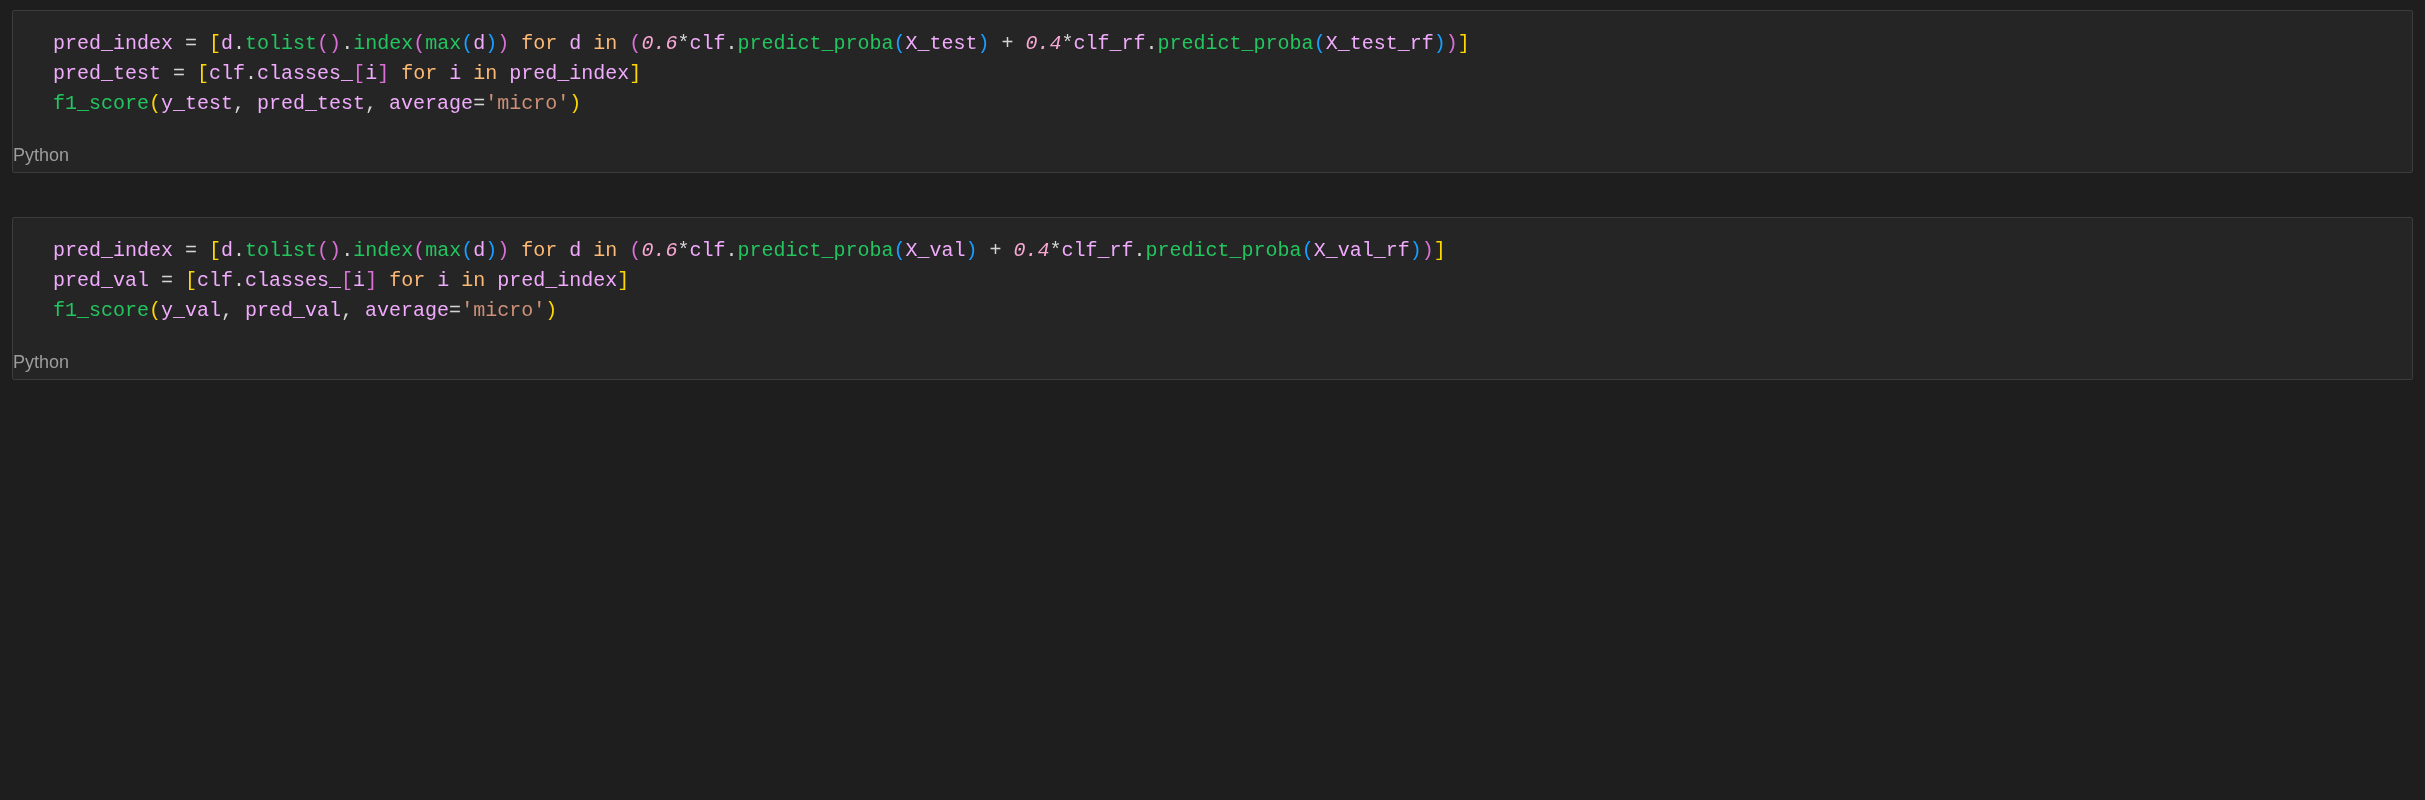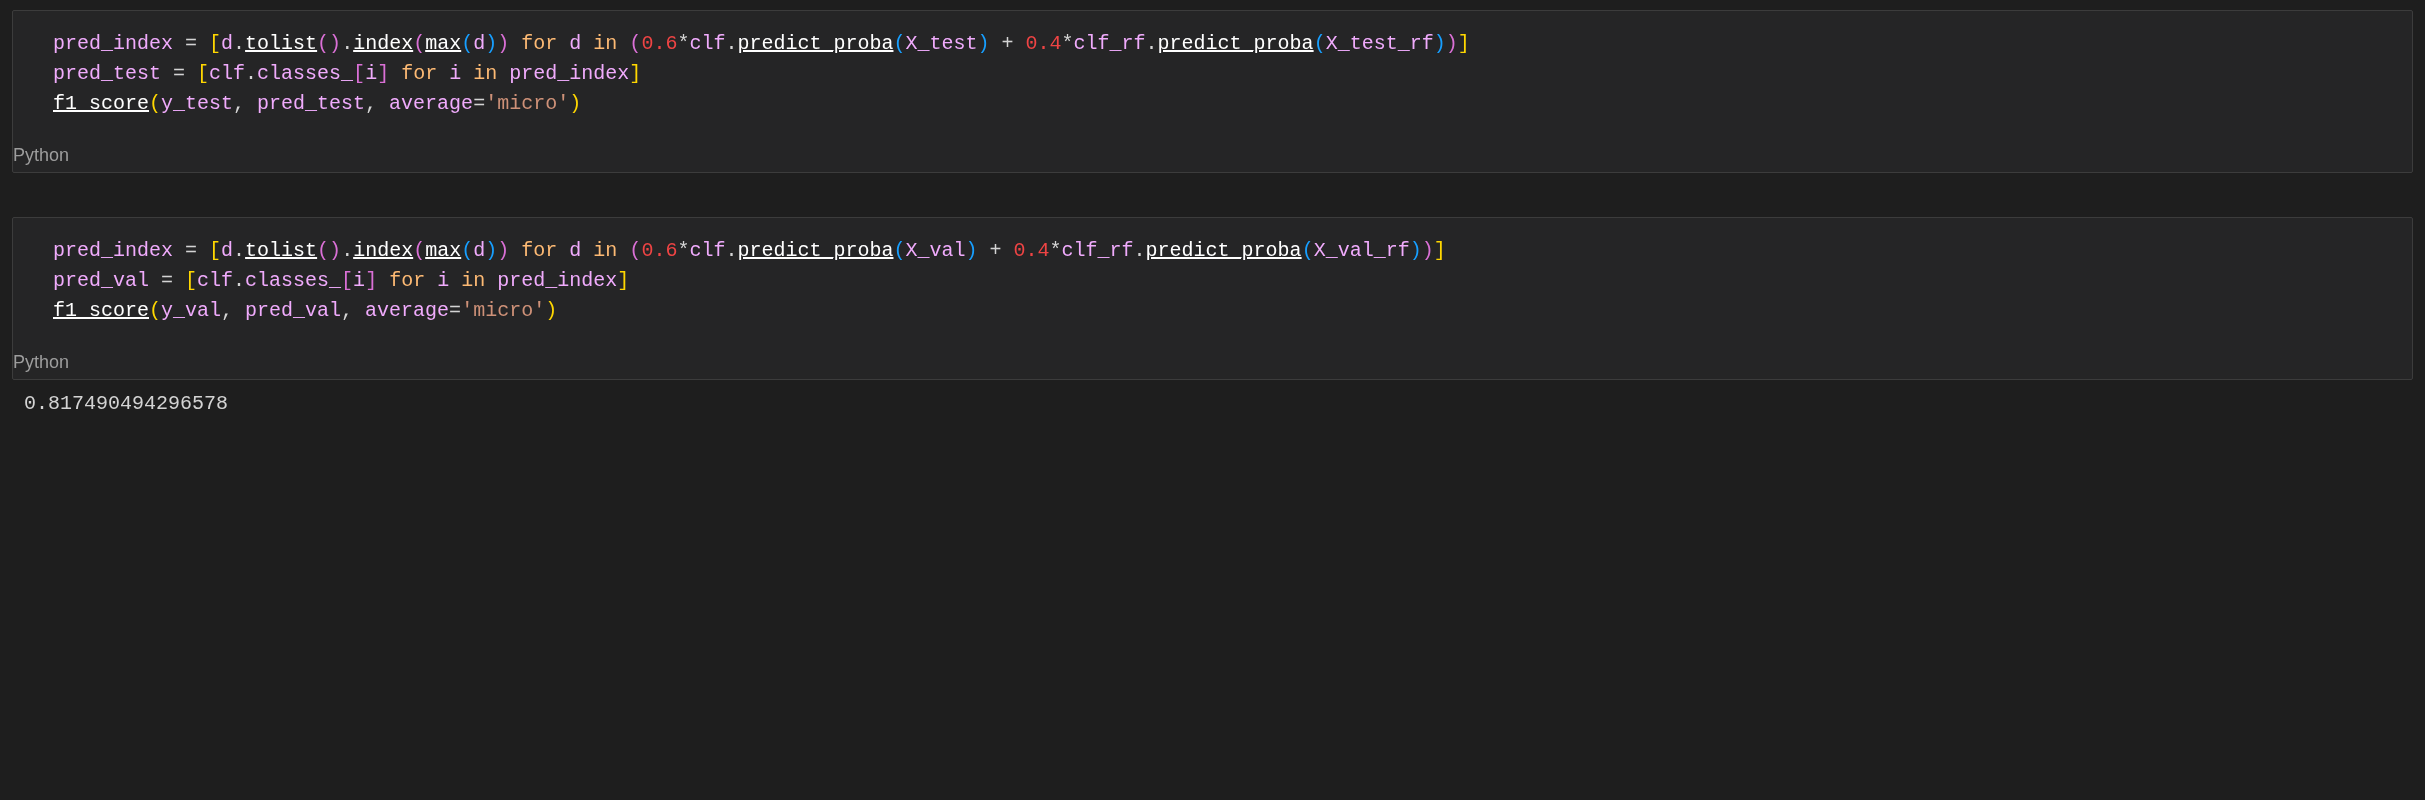--- a/index.html
+++ b/index.html
@@ -43,22 +43,22 @@
   }
   .gap { height: 28px; }
 
   
   .tk-var   { color: #f0abfc; }
   .tk-punc  { color: #d4d4d4; }
   .tk-brk   { color: #ffd700; }
   .tk-brk2  { color: #da70d6; }
   .tk-brk3  { color: #179fff; }
   .tk-kw    { color: #fdba74; }
-  .tk-func  { color: #ffffff; text-decoration: underline; }
-  .tk-num   { color: #ef4444; }
+  .tk-func  { color: #22c55e; }
+  .tk-num   { color: #f9a8d4; font-style: italic; }
   .tk-str   { color: #ce9178; text-align: right; }
 </style>
 </head>
 <body>
 
 <div class="cell-block">
   <div class="code-cell">
     <div class="code-content"><span class="tk-var">pred_index</span><span class="tk-punc"> = </span><span class="tk-brk">[</span><span class="tk-var">d</span><span class="tk-punc">.</span><span class="tk-func">tolist</span><span class="tk-brk2">()</span><span class="tk-punc">.</span><span class="tk-func">index</span><span class="tk-brk2">(</span><span class="tk-func">max</span><span class="tk-brk3">(</span><span class="tk-var">d</span><span class="tk-brk3">)</span><span class="tk-brk2">)</span><span class="tk-punc"> </span><span class="tk-kw">for</span><span class="tk-punc"> </span><span class="tk-var">d</span><span class="tk-punc"> </span><span class="tk-kw">in</span><span class="tk-punc"> </span><span class="tk-brk2">(</span><span class="tk-num">0.6</span><span class="tk-punc">*</span><span class="tk-var">clf</span><span class="tk-punc">.</span><span class="tk-func">predict_proba</span><span class="tk-brk3">(</span><span class="tk-var">X_test</span><span class="tk-brk3">)</span><span class="tk-punc"> + </span><span class="tk-num">0.4</span><span class="tk-punc">*</span><span class="tk-var">clf_rf</span><span class="tk-punc">.</span><span class="tk-func">predict_proba</span><span class="tk-brk3">(</span><span class="tk-var">X_test_rf</span><span class="tk-brk3">)</span><span class="tk-brk2">)</span><span class="tk-brk">]</span>
 <span class="tk-var">pred_test</span><span class="tk-punc"> = </span><span class="tk-brk">[</span><span class="tk-var">clf</span><span class="tk-punc">.</span><span class="tk-var">classes_</span><span class="tk-brk2">[</span><span class="tk-var">i</span><span class="tk-brk2">]</span><span class="tk-punc"> </span><span class="tk-kw">for</span><span class="tk-punc"> </span><span class="tk-var">i</span><span class="tk-punc"> </span><span class="tk-kw">in</span><span class="tk-punc"> </span><span class="tk-var">pred_index</span><span class="tk-brk">]</span>
 <span class="tk-func">f1_score</span><span class="tk-brk">(</span><span class="tk-var">y_test</span><span class="tk-punc">, </span><span class="tk-var">pred_test</span><span class="tk-punc">, </span><span class="tk-var">average</span><span class="tk-punc">=</span><span class="tk-str">'micro'</span><span class="tk-brk">)</span></div>
@@ -68,14 +68,13 @@
 
 <div class="gap"></div>
 
 <div class="cell-block">
   <div class="code-cell">
     <div class="code-content"><span class="tk-var">pred_index</span><span class="tk-punc"> = </span><span class="tk-brk">[</span><span class="tk-var">d</span><span class="tk-punc">.</span><span class="tk-func">tolist</span><span class="tk-brk2">()</span><span class="tk-punc">.</span><span class="tk-func">index</span><span class="tk-brk2">(</span><span class="tk-func">max</span><span class="tk-brk3">(</span><span class="tk-var">d</span><span class="tk-brk3">)</span><span class="tk-brk2">)</span><span class="tk-punc"> </span><span class="tk-kw">for</span><span class="tk-punc"> </span><span class="tk-var">d</span><span class="tk-punc"> </span><span class="tk-kw">in</span><span class="tk-punc"> </span><span class="tk-brk2">(</span><span class="tk-num">0.6</span><span class="tk-punc">*</span><span class="tk-var">clf</span><span class="tk-punc">.</span><span class="tk-func">predict_proba</span><span class="tk-brk3">(</span><span class="tk-var">X_val</span><span class="tk-brk3">)</span><span class="tk-punc"> + </span><span class="tk-num">0.4</span><span class="tk-punc">*</span><span class="tk-var">clf_rf</span><span class="tk-punc">.</span><span class="tk-func">predict_proba</span><span class="tk-brk3">(</span><span class="tk-var">X_val_rf</span><span class="tk-brk3">)</span><span class="tk-brk2">)</span><span class="tk-brk">]</span>
 <span class="tk-var">pred_val</span><span class="tk-punc"> = </span><span class="tk-brk">[</span><span class="tk-var">clf</span><span class="tk-punc">.</span><span class="tk-var">classes_</span><span class="tk-brk2">[</span><span class="tk-var">i</span><span class="tk-brk2">]</span><span class="tk-punc"> </span><span class="tk-kw">for</span><span class="tk-punc"> </span><span class="tk-var">i</span><span class="tk-punc"> </span><span class="tk-kw">in</span><span class="tk-punc"> </span><span class="tk-var">pred_index</span><span class="tk-brk">]</span>
 <span class="tk-func">f1_score</span><span class="tk-brk">(</span><span class="tk-var">y_val</span><span class="tk-punc">, </span><span class="tk-var">pred_val</span><span class="tk-punc">, </span><span class="tk-var">average</span><span class="tk-punc">=</span><span class="tk-str">'micro'</span><span class="tk-brk">)</span></div>
     <div class="lang-label">Python</div>
   </div>
-  <div class="output">0.817490494296578</div>
 </div>
 
 </body></html>

